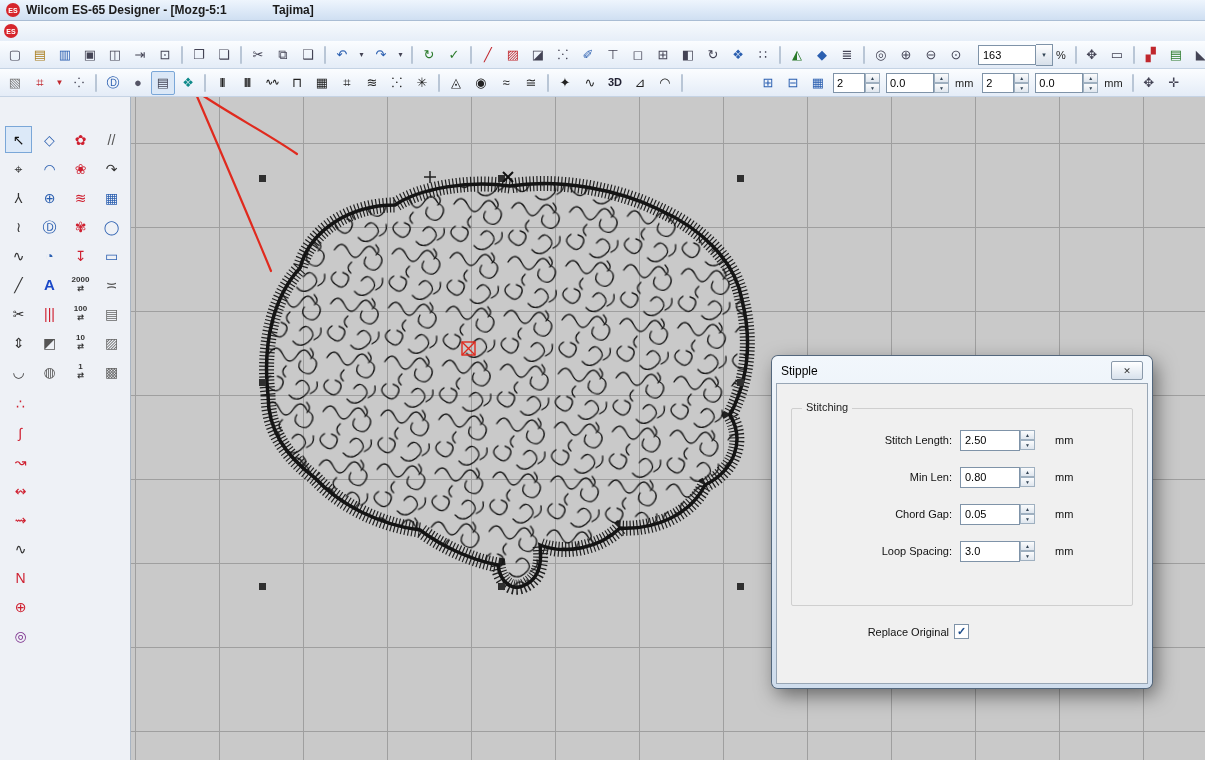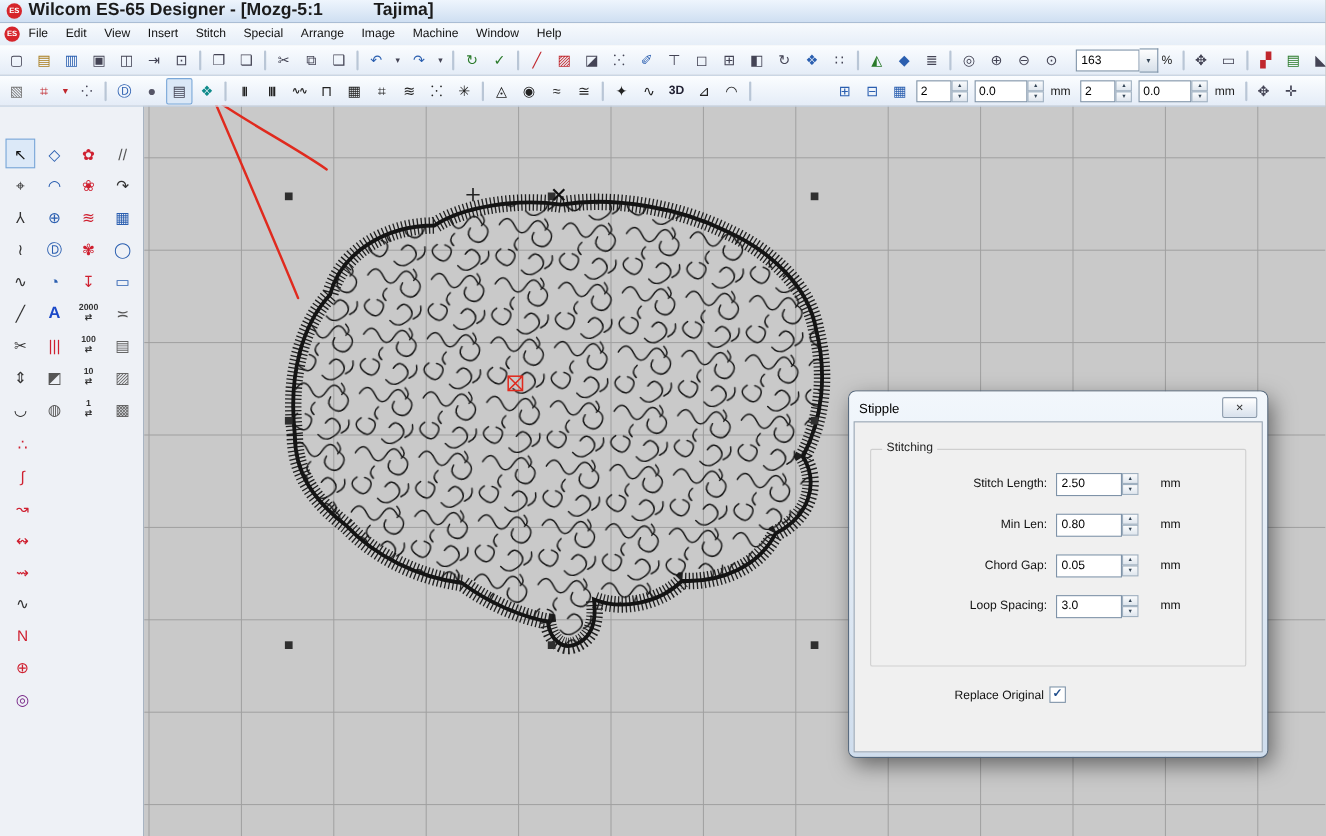--- a/index.html
+++ b/index.html
@@ -12,21 +12,21 @@
   .titlebar{
     position:absolute;top:0;left:0;right:0;height:20px;
     background:linear-gradient(#eef5fd,#cfdff2);
     border-bottom:1px solid #aabdd4;
     display:flex;align-items:center;gap:6px;padding:0 6px;z-index:20;
   }
   .es-logo{
     width:14px;height:14px;border-radius:50%;background:#d6252b;color:#fff;
     font-size:7px;font-weight:bold;display:flex;align-items:center;justify-content:center;flex:none;
   }
-  .title-text{font-size:16px;font-weight:bold;color:#1b1b1b;white-space:nowrap;}
+  .title-text{font-size:12px;font-weight:bold;color:#1b1b1b;white-space:nowrap;}
   .title-gap{display:inline-block;width:46px;}
   
   .menubar{
     position:absolute;top:21px;left:0;right:0;height:20px;
     background:linear-gradient(#f7fafd,#e6eef8);
     display:flex;align-items:center;padding-left:4px;gap:0;z-index:20;
   }
   .menu-items{display:flex;align-items:center;}
   .menu-item{padding:2px 8px;cursor:default;}
   
@@ -141,44 +141,20 @@
 </head>
 <body>
 
 <div class="titlebar">
   <span class="es-logo">ES</span>
   <span class="title-text"><span>Wilcom ES-65 Designer - [Mozg-5:1</span><span class="title-gap"></span><span>Tajima]</span></span>
 </div>
 
 <div class="menubar">
   <span class="es-logo">ES</span>
-  <div class="menu-items">
-
-      <span class="menu-item">File</span>
-
-      <span class="menu-item">Edit</span>
-
-      <span class="menu-item">View</span>
-
-      <span class="menu-item">Insert</span>
-
-      <span class="menu-item">Stitch</span>
-
-      <span class="menu-item">Special</span>
-
-      <span class="menu-item">Arrange</span>
-
-      <span class="menu-item">Image</span>
-
-      <span class="menu-item">Machine</span>
-
-      <span class="menu-item">Window</span>
-
-      <span class="menu-item">Help</span>
-    </div>
 </div>
 
 <div class="toolbar toolbar-1">
   <div class="tb-icons">
 
       <span class="tbi" style="color: rgb(68, 68, 85);">▢</span>
 
       <span class="tbi" style="color: rgb(169, 125, 30);">▤</span>
 
       <span class="tbi" style="color: rgb(43, 95, 176);">▥</span>

